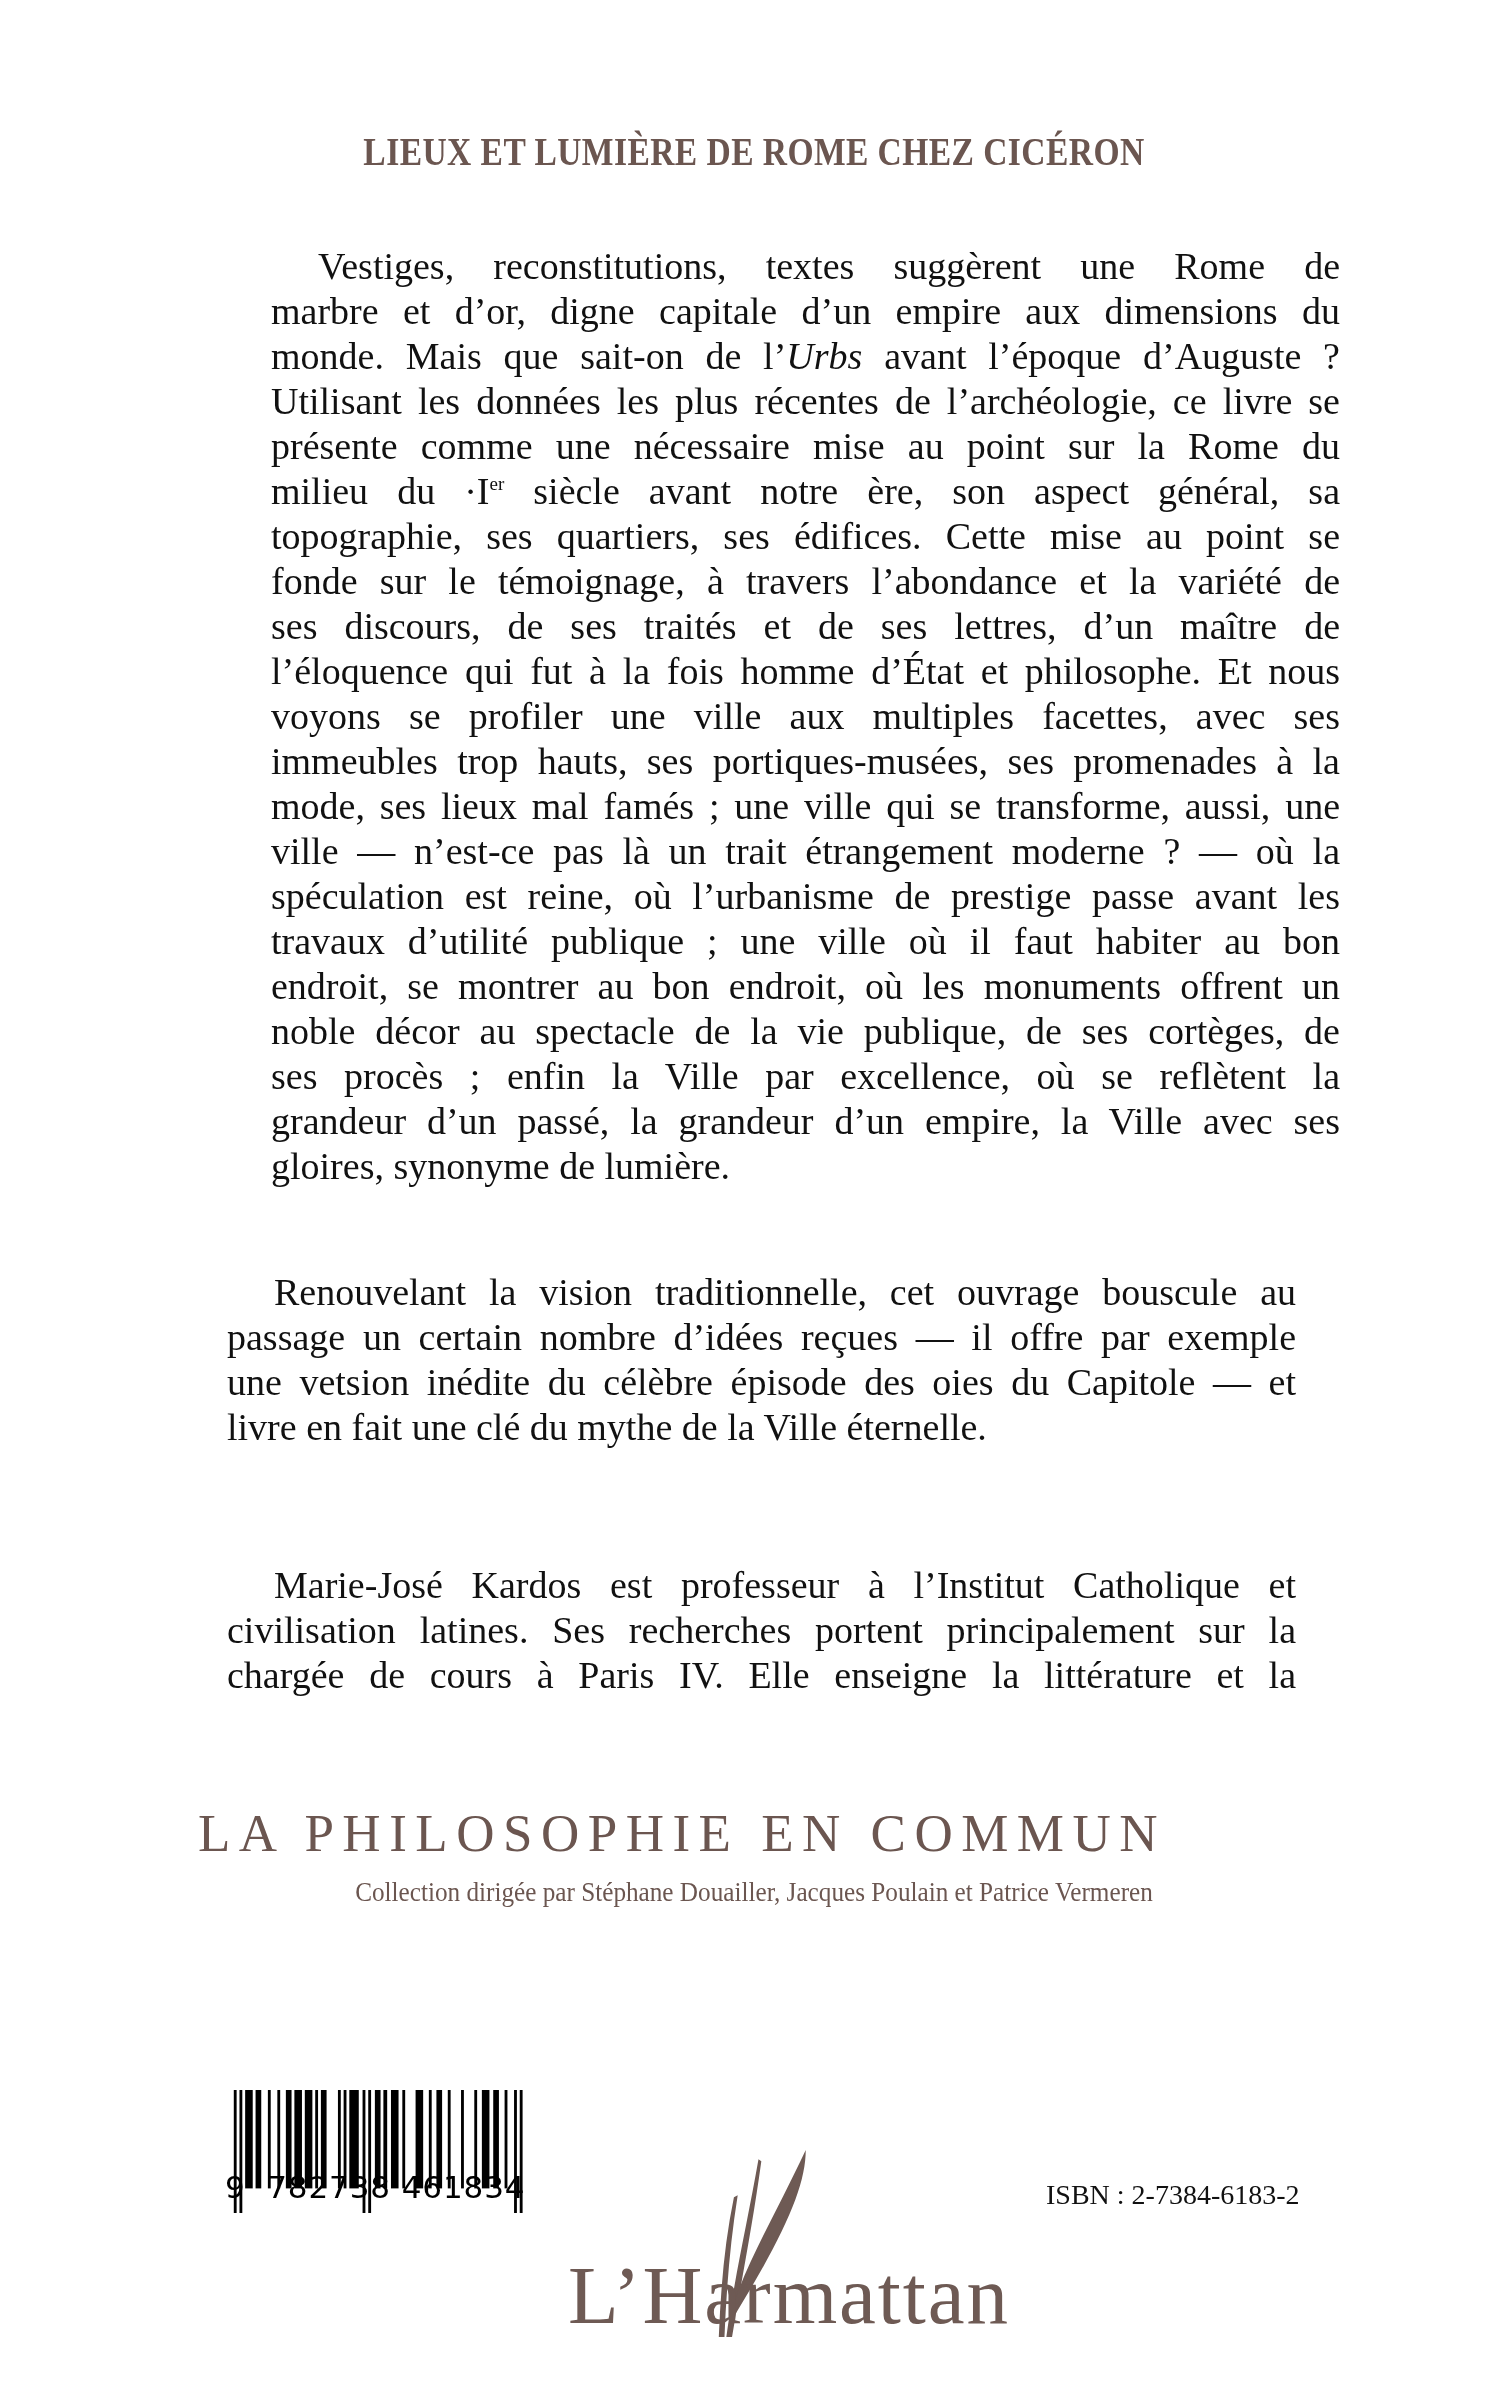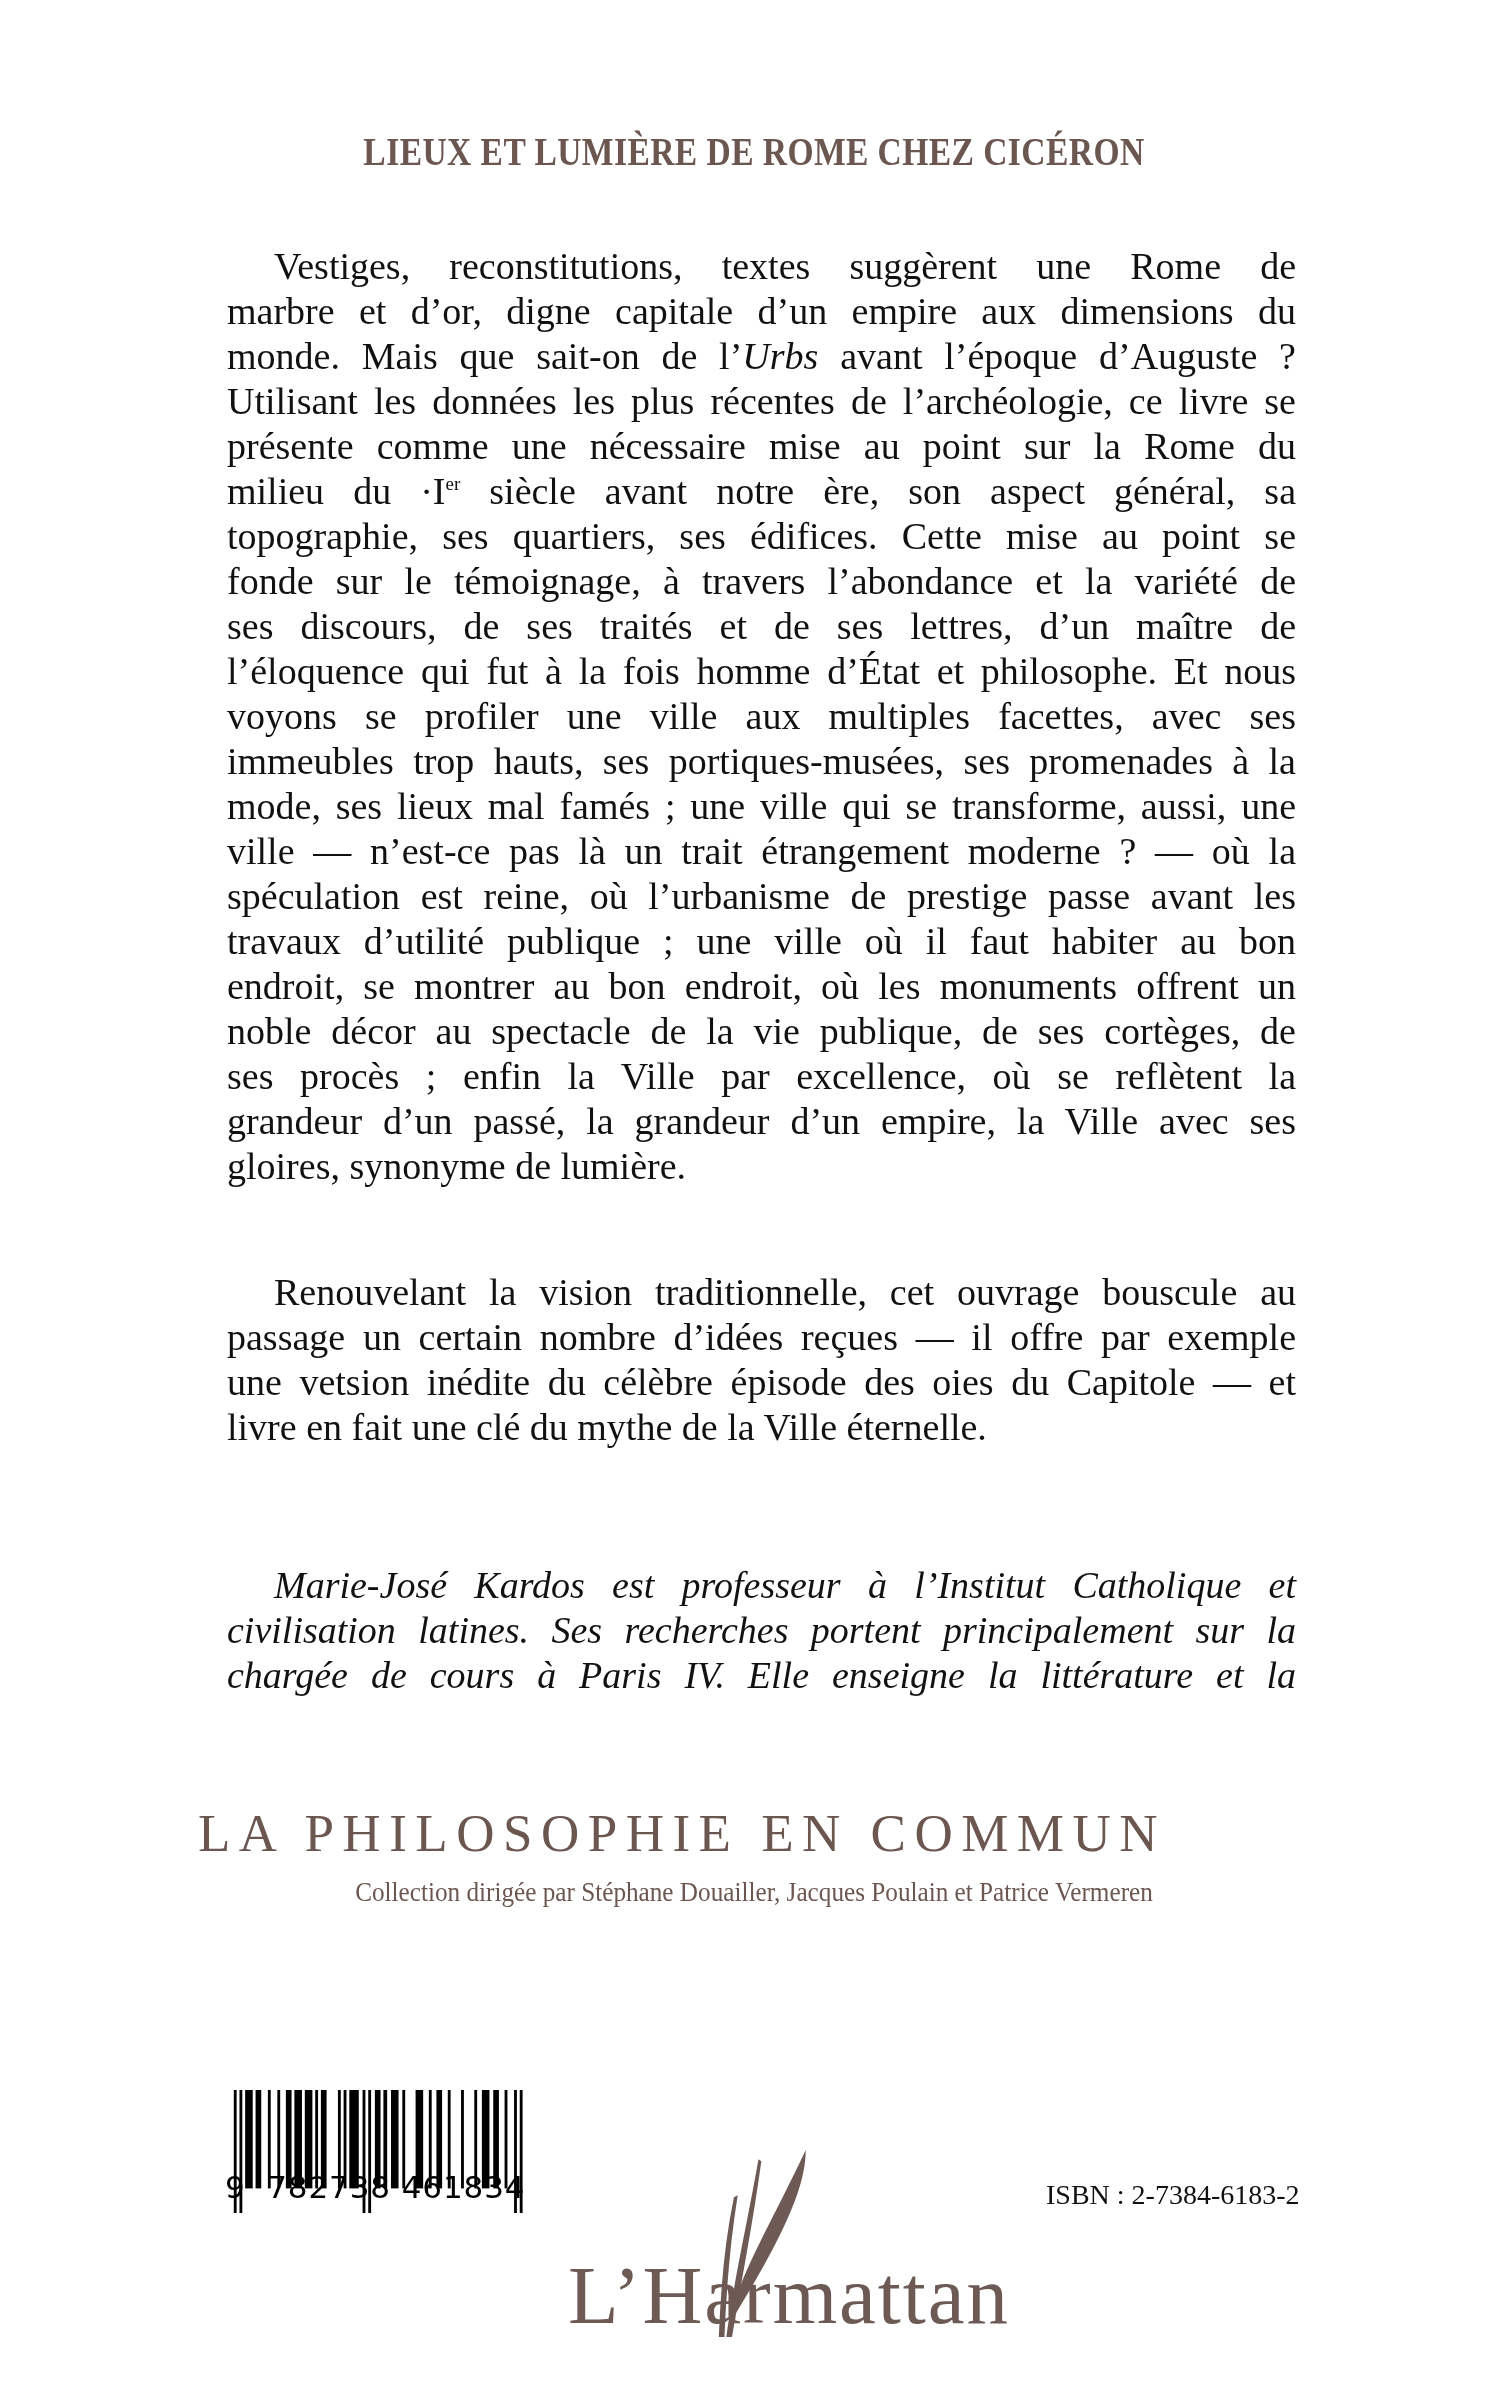--- a/index.html
+++ b/index.html
@@ -14,23 +14,23 @@
     letter-spacing: 0.5px; color: #6b5650;
     transform: scaleX(0.86); transform-origin: center;
   }
   .body-block {
     position: absolute; left: 227px; width: 1069px;
     font-size: 38px; line-height: 45px; text-align: justify;
   }
   .body-block .l { display: block; text-align: justify; text-align-last: justify; text-indent: 0; white-space: nowrap; }
   .body-block .l.first { padding-left: 47px; }
   .body-block .l.last { text-align-last: left; }
-  .p1 { top: 244px; }
+  .p1 { top: 244px; margin-left: 44px; }
   .p2 { top: 1270px; }
-  .bio { top: 1563px; font-style: italic; }
+  .bio { top: 1563px; }
   sup.er { font-size: 0.5em; vertical-align: super; line-height: 0; }
   .collection {
     position: absolute; left: 0; width: 1364px; top: 1803px; text-align: center;
     color: #6b5650; font-size: 53px; letter-spacing: 8.5px;
   }
   .collection-sub {
     position: absolute; left: 0; width: 1508px; top: 1876px; text-align: center;
     color: #6b5650; font-size: 28px; transform: scaleX(0.9);
   }
   .barcode {

